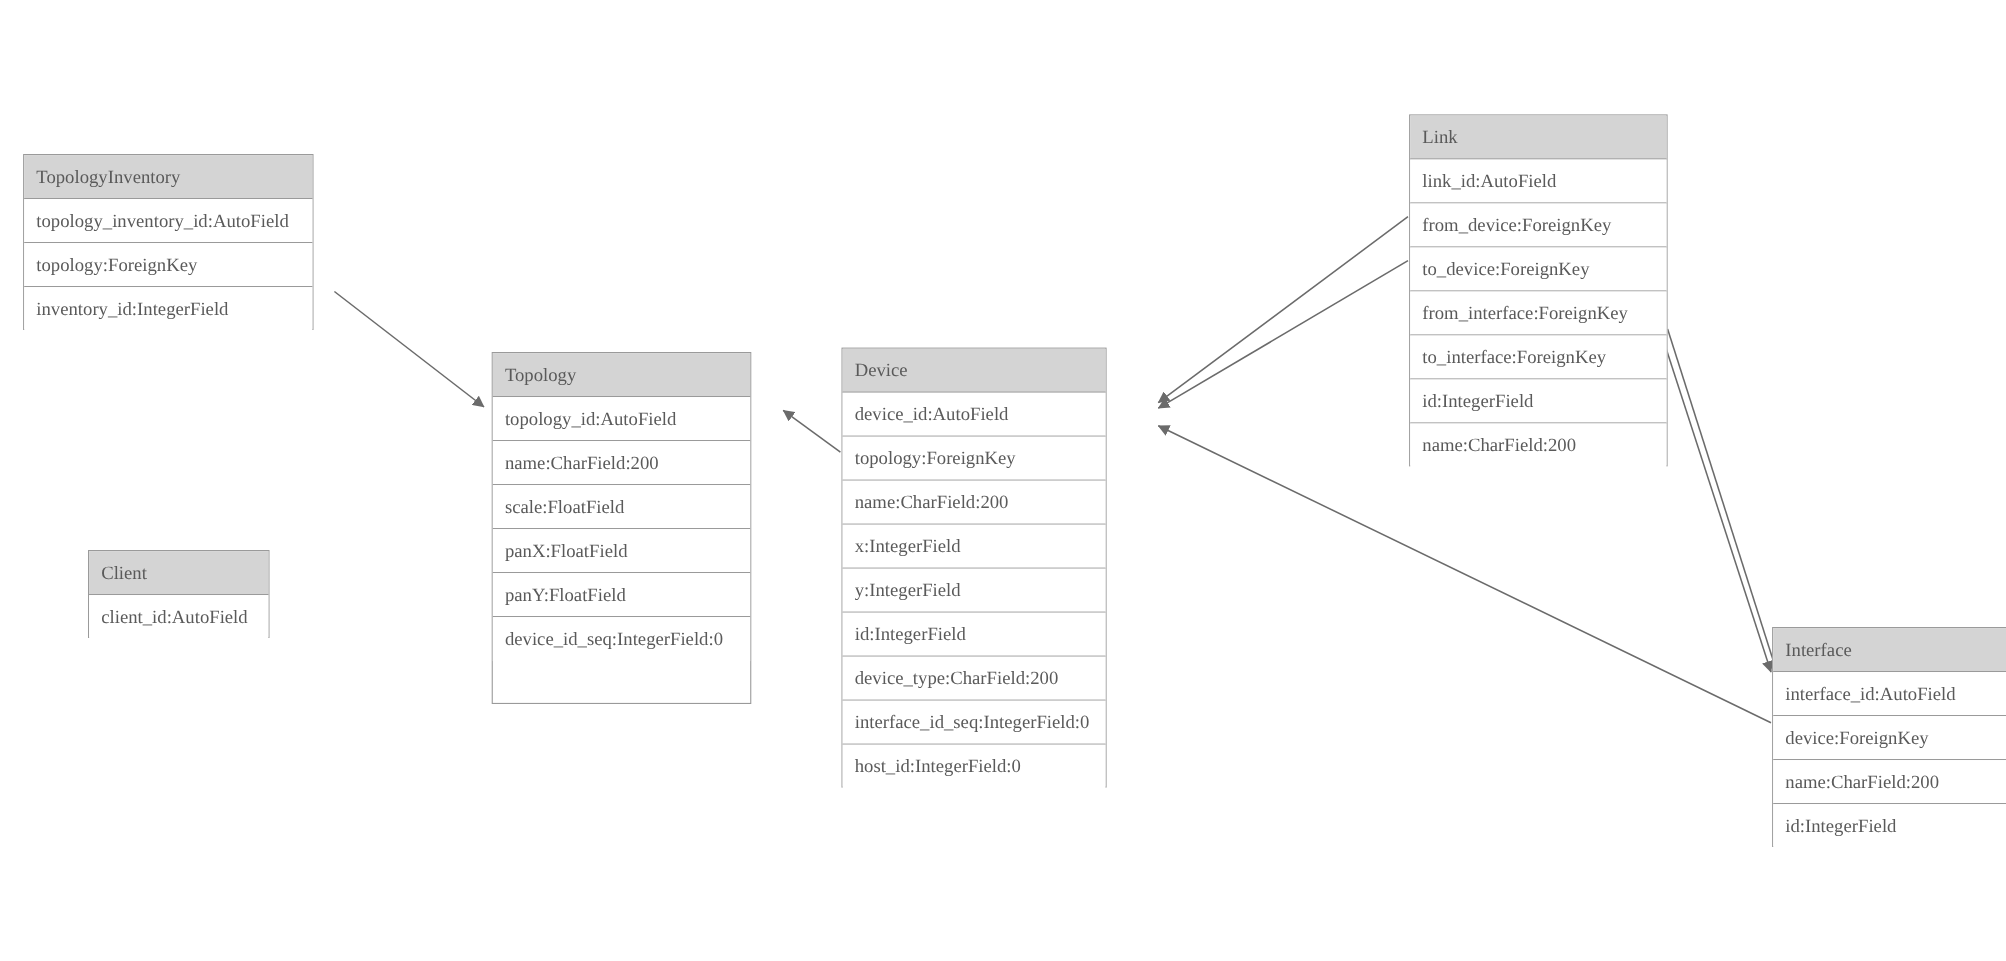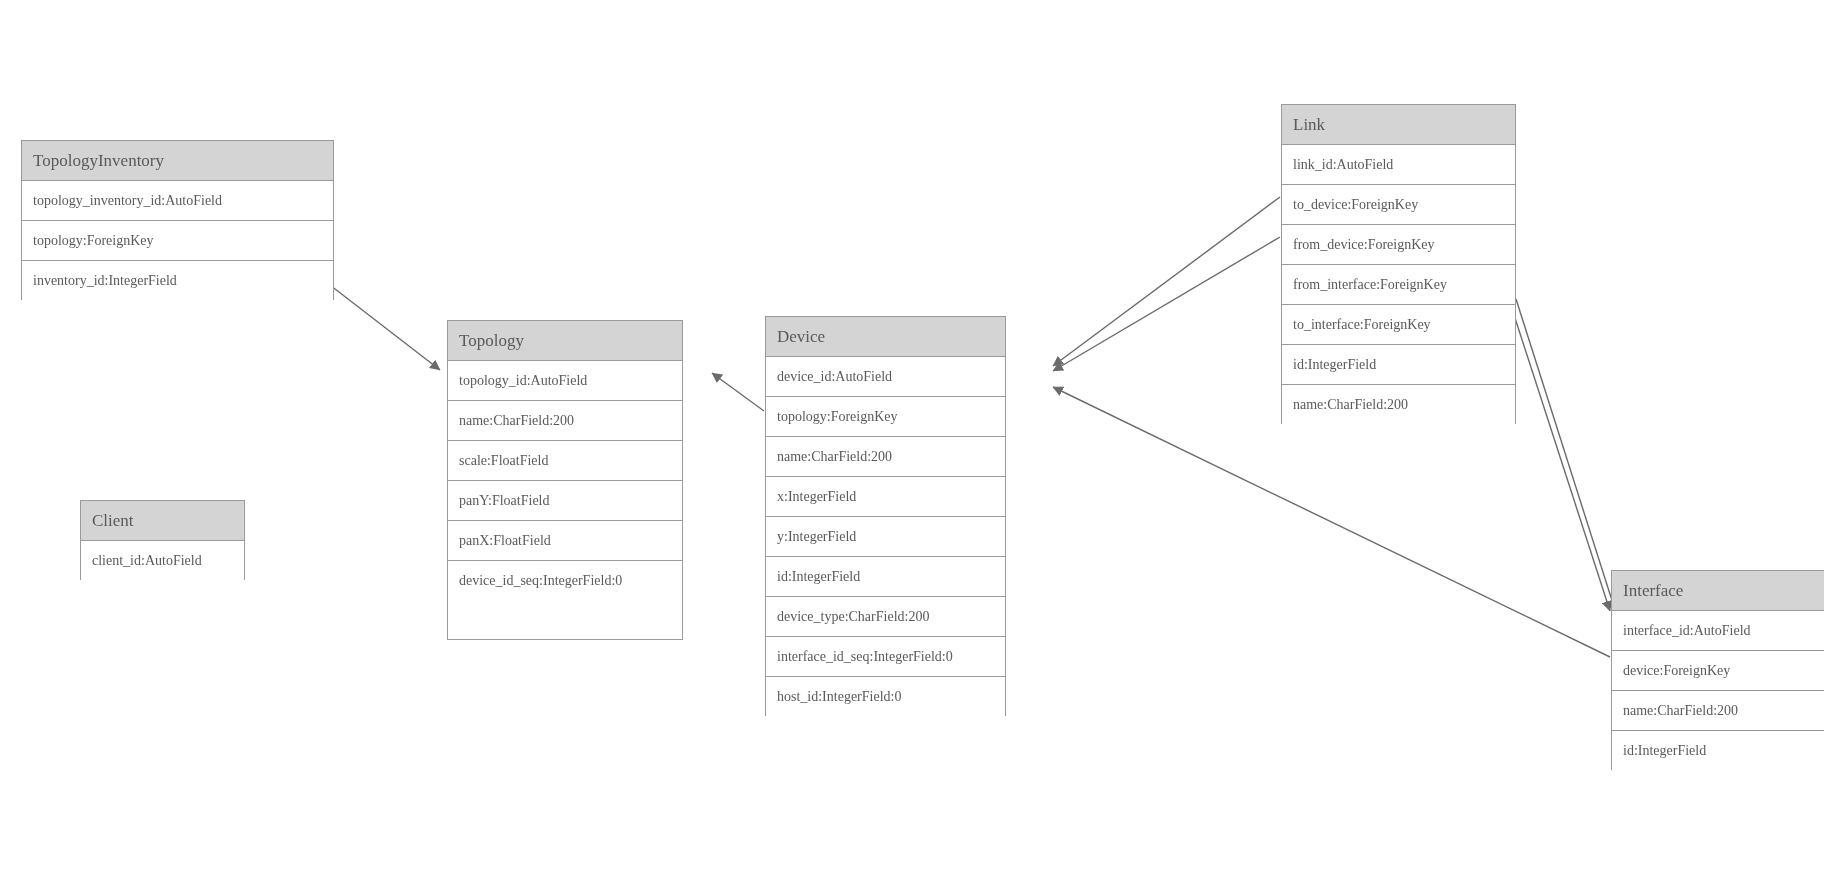--- a/index.html
+++ b/index.html
@@ -42,21 +42,21 @@
     padding: 0 0 0 11px;
     white-space: nowrap;
     overflow: hidden;
   }
   .entity-field {
     box-sizing: border-box;
     height: 40px;
     line-height: 39px;
     border-bottom: 1px solid #9a9a9a;
     color: #5a5a5a;
-    font-size: 14px;
+    font-size: 17px;
     padding: 0 0 0 11px;
     white-space: nowrap;
     overflow: hidden;
     background: #ffffff;
   }
   .entity-field:last-child {
     border-bottom: none;
   }
 </style>
 </head>
@@ -79,56 +79,56 @@
 
     <line x1="1280" y1="237" x2="1053" y2="371" stroke="#6b6b6b" stroke-width="1.4" marker-end="url(#arrowFilled)"></line>
 
     <line x1="1610" y1="657" x2="1053" y2="387" stroke="#6b6b6b" stroke-width="1.4" marker-end="url(#arrowFilled)"></line>
 
     <line x1="1503" y1="281" x2="1610" y2="611" stroke="#6b6b6b" stroke-width="1.4" marker-end="url(#arrowFilled)"></line>
 
     <line x1="1516" y1="299" x2="1616" y2="613" stroke="#6b6b6b" stroke-width="1.4" marker-end="url(#arrowFilled)"></line>
   </svg>
 
-<div class="entity" style="left: 21px; top: 140px; width: 313px; height: 160px;">
+<div class="entity" style="left: 21px; top: 140px; width: 264px; height: 160px;">
       <div class="entity-header">TopologyInventory</div>
       <div class="entity-field">topology_inventory_id:AutoField</div>
       <div class="entity-field">topology:ForeignKey</div>
       <div class="entity-field">inventory_id:IntegerField</div>
     </div>
     <div class="entity" style="left: 80px; top: 500px; width: 165px; height: 80px;">
       <div class="entity-header">Client</div>
       <div class="entity-field">client_id:AutoField</div>
     </div>
     <div class="entity" style="left: 447px; top: 320px; width: 236px; height: 320px;">
       <div class="entity-header">Topology</div>
       <div class="entity-field">topology_id:AutoField</div>
       <div class="entity-field">name:CharField:200</div>
       <div class="entity-field">scale:FloatField</div>
+      <div class="entity-field">panX:FloatField</div>
       <div class="entity-field">panY:FloatField</div>
-      <div class="entity-field">panX:FloatField</div>
       <div class="entity-field">device_id_seq:IntegerField:0</div>
     </div>
     <div class="entity" style="left: 765px; top: 316px; width: 241px; height: 400px;">
       <div class="entity-header">Device</div>
       <div class="entity-field">device_id:AutoField</div>
       <div class="entity-field">topology:ForeignKey</div>
       <div class="entity-field">name:CharField:200</div>
       <div class="entity-field">x:IntegerField</div>
       <div class="entity-field">y:IntegerField</div>
       <div class="entity-field">id:IntegerField</div>
       <div class="entity-field">device_type:CharField:200</div>
       <div class="entity-field">interface_id_seq:IntegerField:0</div>
       <div class="entity-field">host_id:IntegerField:0</div>
     </div>
     <div class="entity" style="left: 1281px; top: 104px; width: 235px; height: 320px;">
       <div class="entity-header">Link</div>
       <div class="entity-field">link_id:AutoField</div>
+      <div class="entity-field">from_device:ForeignKey</div>
       <div class="entity-field">to_device:ForeignKey</div>
-      <div class="entity-field">from_device:ForeignKey</div>
       <div class="entity-field">from_interface:ForeignKey</div>
       <div class="entity-field">to_interface:ForeignKey</div>
       <div class="entity-field">id:IntegerField</div>
       <div class="entity-field">name:CharField:200</div>
     </div>
     <div class="entity" style="left: 1611px; top: 570px; width: 218px; height: 200px;">
       <div class="entity-header">Interface</div>
       <div class="entity-field">interface_id:AutoField</div>
       <div class="entity-field">device:ForeignKey</div>
       <div class="entity-field">name:CharField:200</div>

